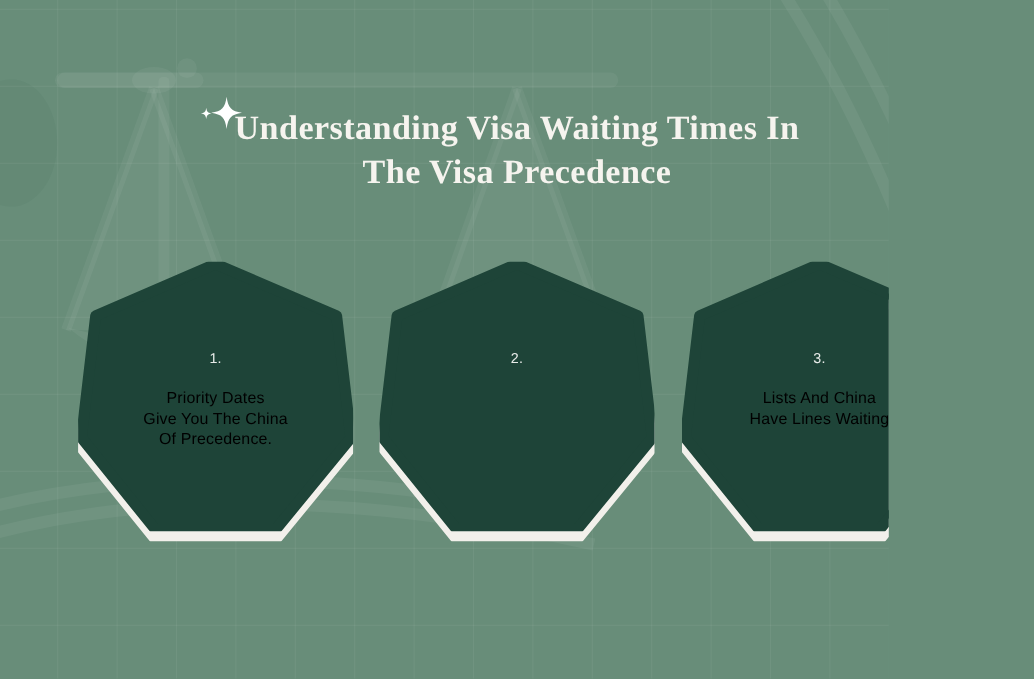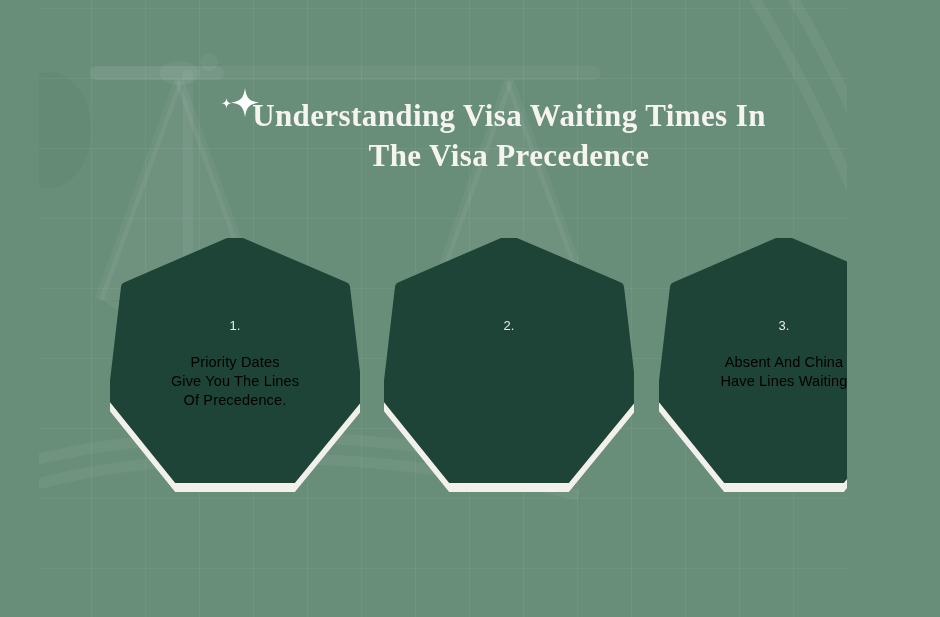--- a/index.html
+++ b/index.html
@@ -13,21 +13,20 @@
     font-family: "Liberation Sans", sans-serif;
     background: #688D79;
   }
 
   .poster {
     position: relative;
     width: 808px;
     height: 617px;
     overflow: hidden;
     background: #688D79;
-    margin-left: 39px;
   }
 
   
   .bg-grid {
     position: absolute;
     inset: 0;
     background-image:
       linear-gradient(to right, rgba(255,255,255,0.055) 1px, transparent 1px),
       linear-gradient(to bottom, rgba(255,255,255,0.055) 1px, transparent 1px);
     background-size: 54px 70px;
@@ -191,21 +190,21 @@
       </div>
       <div class="hepta-body">
         <svg viewBox="0 0 250 245" xmlns="http://www.w3.org/2000/svg">
           <path d="M 125 2 L 235 49 L 248 160 L 180 243 L 70 243 L 3 160 L 16 49 Z" fill="#1E4438" stroke="#1E4438" stroke-width="10" stroke-linejoin="round"></path>
         </svg>
       </div>
       <div class="card-text">
         <div class="card-num">1.</div>
         <div class="card-body">
           <div>Priority Dates</div>
-          <div>Give You The Lines</div>
+          <div>Give You The China</div>
           <div>Of Precedence.</div>
         </div>
       </div>
     </div>
 
     <div class="card card-2">
       <div class="hepta-shadow">
         <svg viewBox="0 0 250 245" xmlns="http://www.w3.org/2000/svg">
           <path d="M 125 2 L 235 49 L 248 160 L 180 243 L 70 243 L 3 160 L 16 49 Z" fill="#F2F0EB" stroke="#F2F0EB" stroke-width="10" stroke-linejoin="round"></path>
         </svg>
@@ -227,20 +226,20 @@
         </svg>
       </div>
       <div class="hepta-body">
         <svg viewBox="0 0 250 245" xmlns="http://www.w3.org/2000/svg">
           <path d="M 125 2 L 235 49 L 248 160 L 180 243 L 70 243 L 3 160 L 16 49 Z" fill="#1E4438" stroke="#1E4438" stroke-width="10" stroke-linejoin="round"></path>
         </svg>
       </div>
       <div class="card-text">
         <div class="card-num">3.</div>
         <div class="card-body">
-          <div>Absent And China</div>
+          <div>Lists And China</div>
           <div>Have Lines Waiting</div>
         </div>
       </div>
     </div>
 
   </div>
 </div>
 
 </body></html>

